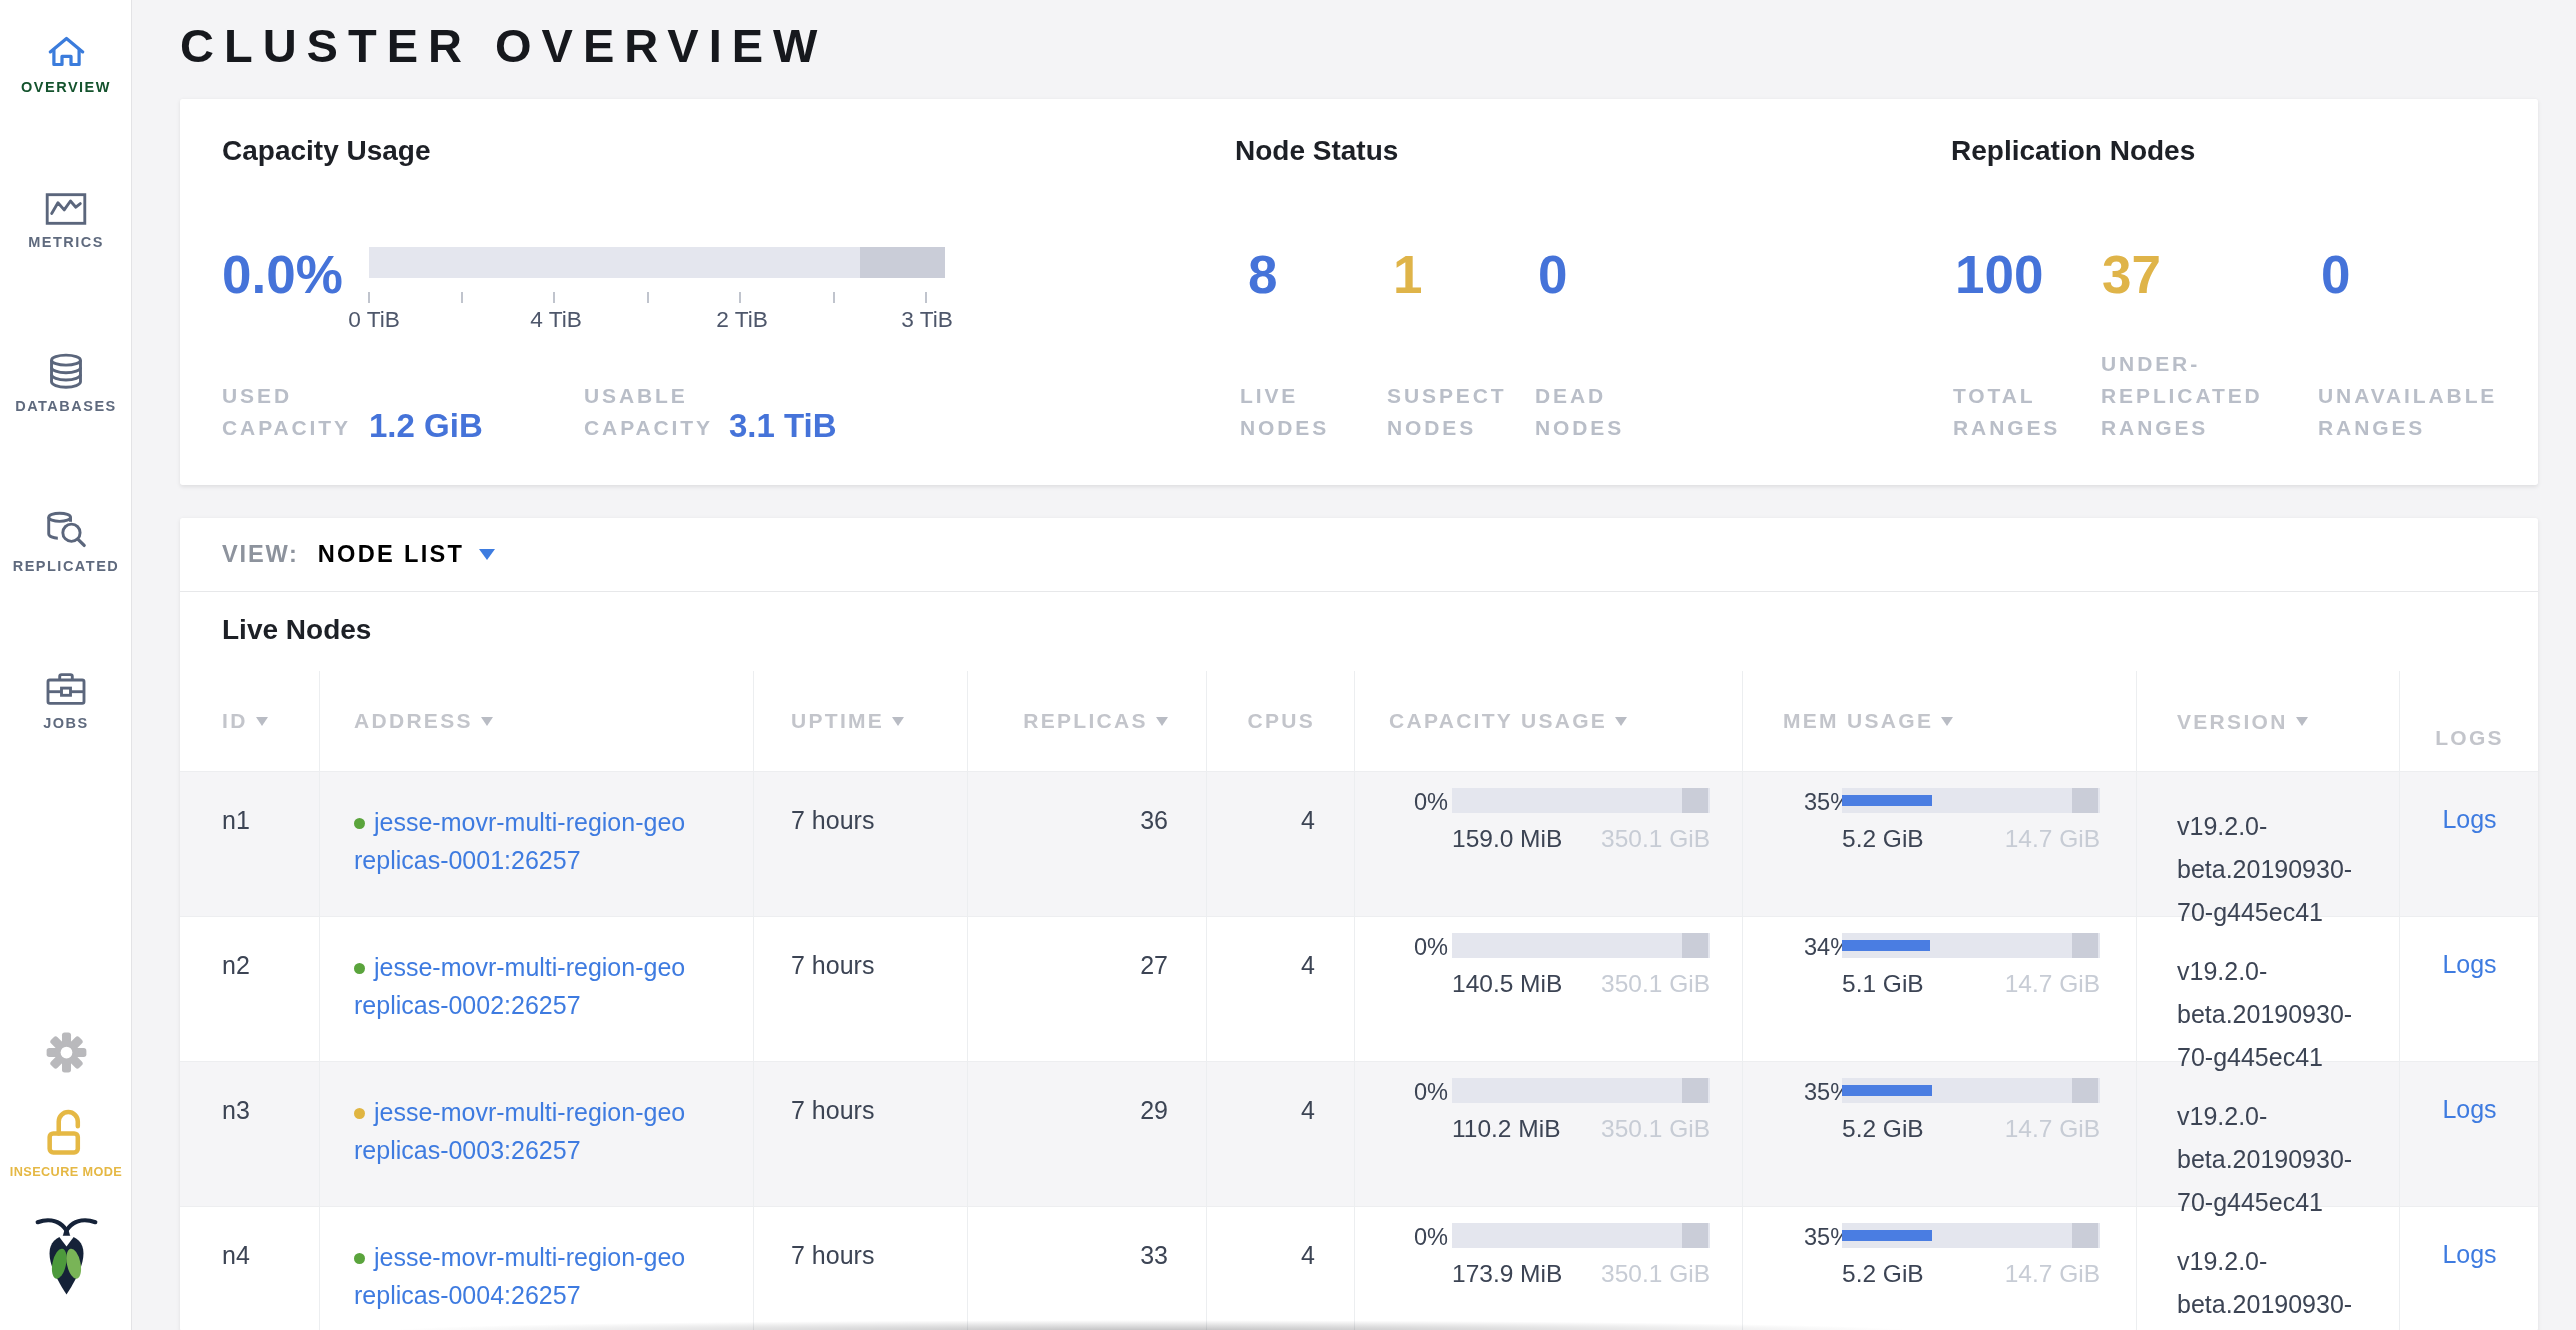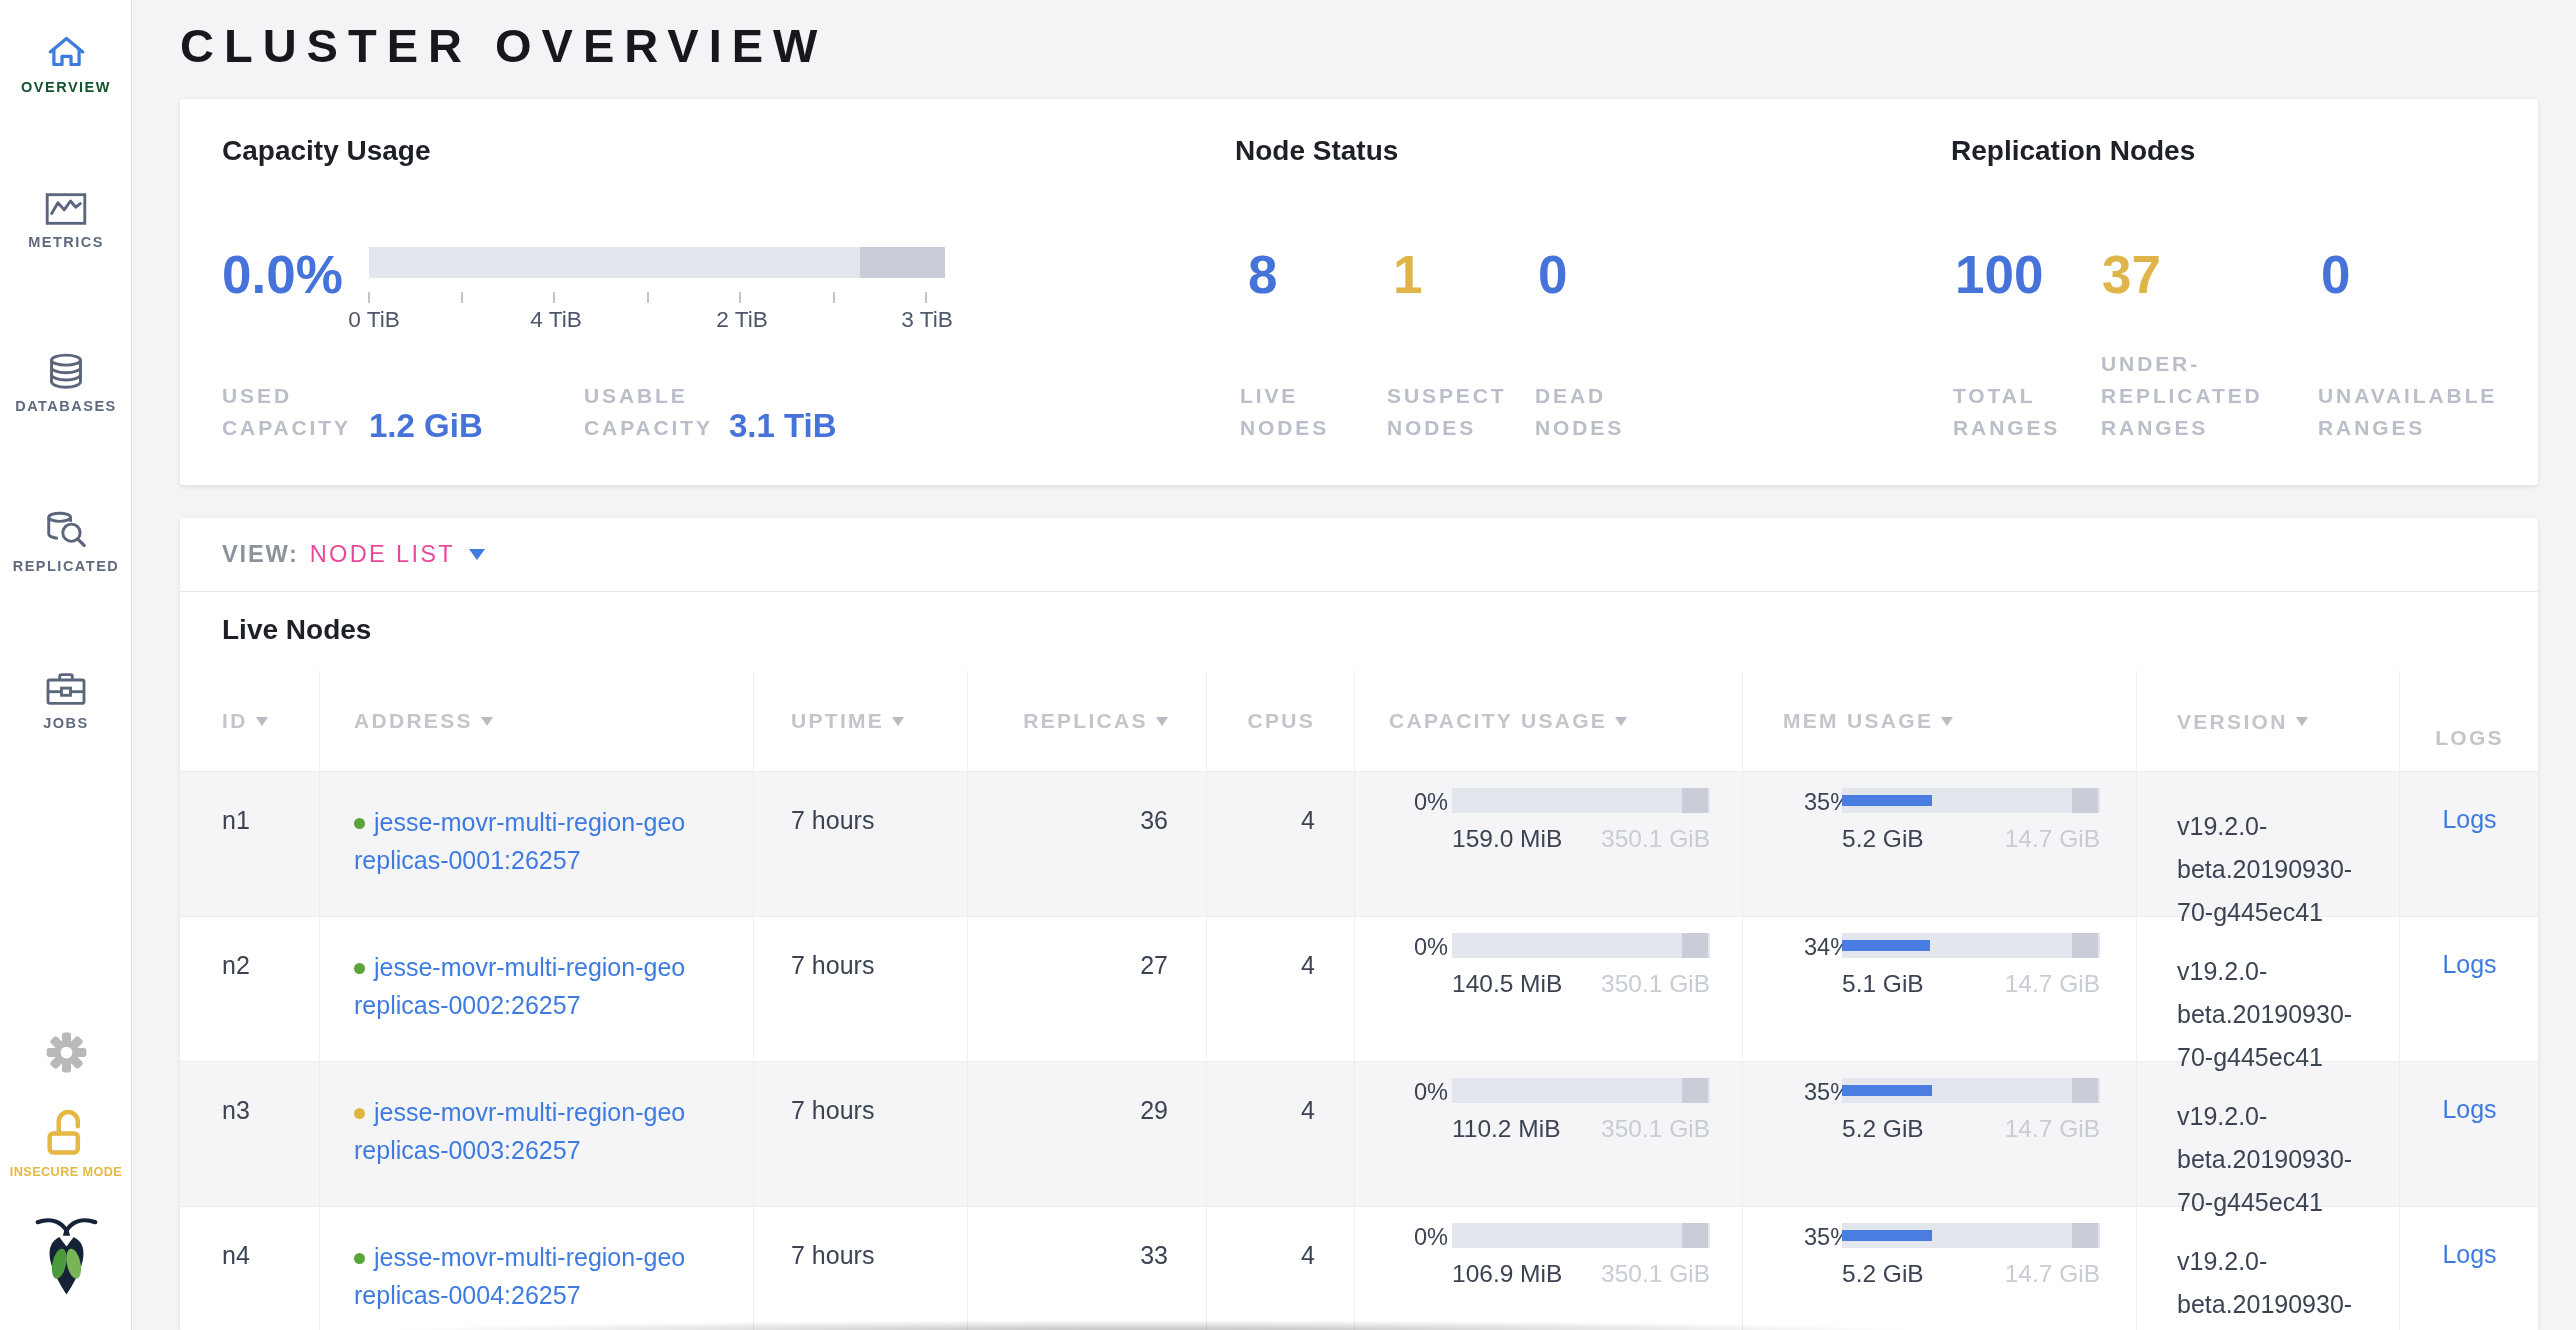--- a/index.html
+++ b/index.html
@@ -35,21 +35,21 @@
   
   .capbar { position:absolute; left:189px; top:148px; width:576px; height:31px; background:#e4e6ee; }
   .capbar .endseg { position:absolute; left:85.2%; top:0; width:14.8%; height:100%; background:#cacdd8; }
   .tick { position:absolute; top:193px; width:1.8px; height:11px; background:#c0c4cd; }
   .tick-label { position:absolute; top:207px; font-size:22.7px; color:#4e576b; transform:translateX(-50%); white-space:nowrap; }
   .capval { position:absolute; font-size:33px; font-weight:bold; color:#4573d9; top:308px; }
   
   .view-bar { position:absolute; left:0; top:0; width:100%; height:74px;
     border-bottom:0.9px solid #e7e8ea; display:flex; align-items:center; padding-left:42px; }
   .view-label { font-size:23.6px; letter-spacing:1.8px; color:#8d939d; font-weight:bold; }
-  .view-value { font-size:23.6px; letter-spacing:2.3px; color:#ec4899; font-weight:normal; margin-left:11px; cursor:pointer; display:flex; align-items:center; }
+  .view-value { font-size:23.6px; letter-spacing:2.3px; color:#000000; font-weight:bold; margin-left:19px; cursor:pointer; display:flex; align-items:center; }
   .caret-down { display:inline-block; width:0; height:0; margin-left:14.5px;
     border-left:8.2px solid transparent; border-right:8.2px solid transparent; border-top:11px solid #3e7ce0; }
   .tbl-title { position:absolute; left:42px; top:96px; font-size:28px; font-weight:bold; color:#1d2026; }
   
   .grid-row { display:grid; grid-template-columns:140px 434px 214px 239px 148px 388px 394px 263px 139px; }
   .thead { position:absolute; top:153px; left:0; width:100%; height:100px; }
   .th { font-size:21px; font-weight:bold; letter-spacing:2.3px; color:#c3c5cb;
     display:flex; align-items:center; border-right:0.9px solid #eceef0; height:100px; cursor:default; }
   .th:last-child { border-right:none; }
   .sort-caret { display:inline-block; width:0; height:0; margin-left:8.2px;
@@ -441,21 +441,21 @@
     <div class="cell c4"><span>4</span></div>
     <div class="cell c5 c-cap">
       <div class="meter">
         <span class="pct">0%</span>
         <div class="bar">
               <div class="fill" style="width: 0%;"></div>
               <div class="endseg"></div>
             </div>
       </div>
       <div class="vals">
-        <span class="used">106.9 MiB</span>
+        <span class="used">173.9 MiB</span>
         <span class="total">350.1 GiB</span>
       </div>
     </div>
     <div class="cell c6 c-mem">
       <div class="meter">
         <span class="pct">35%</span>
         <div class="bar">
               <div class="fill" style="width: 35%;"></div>
               <div class="endseg"></div>
             </div>

